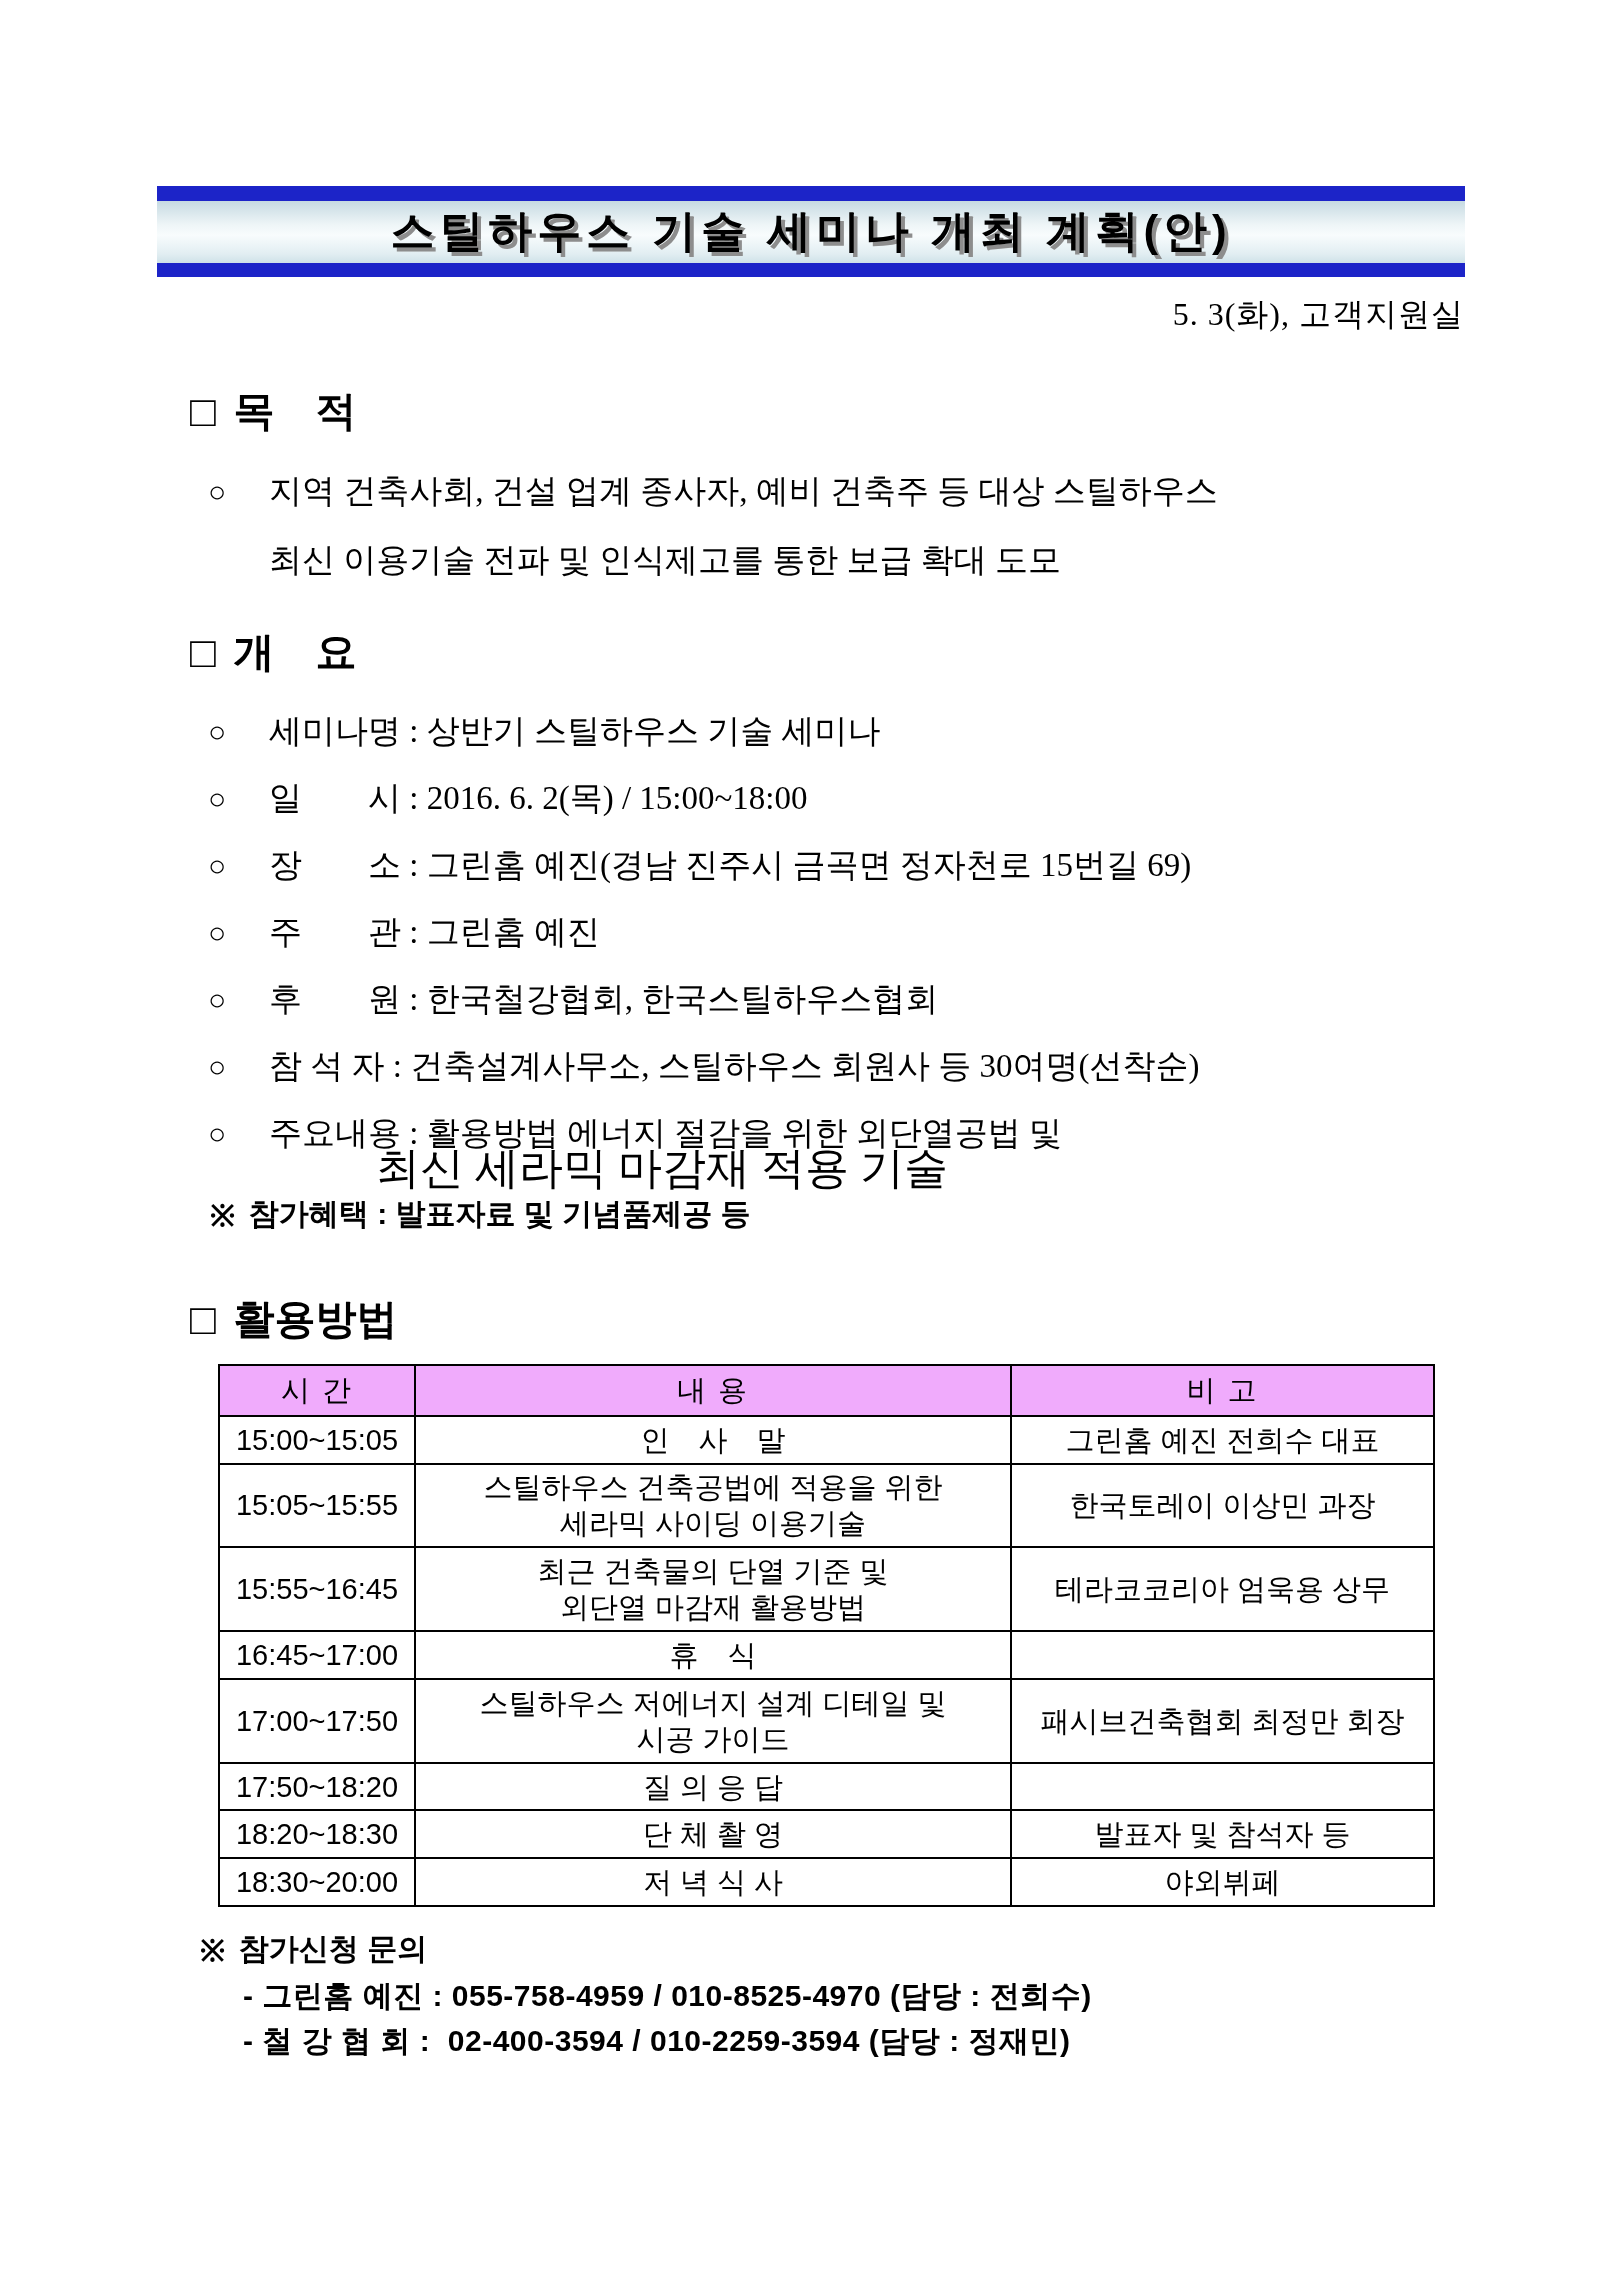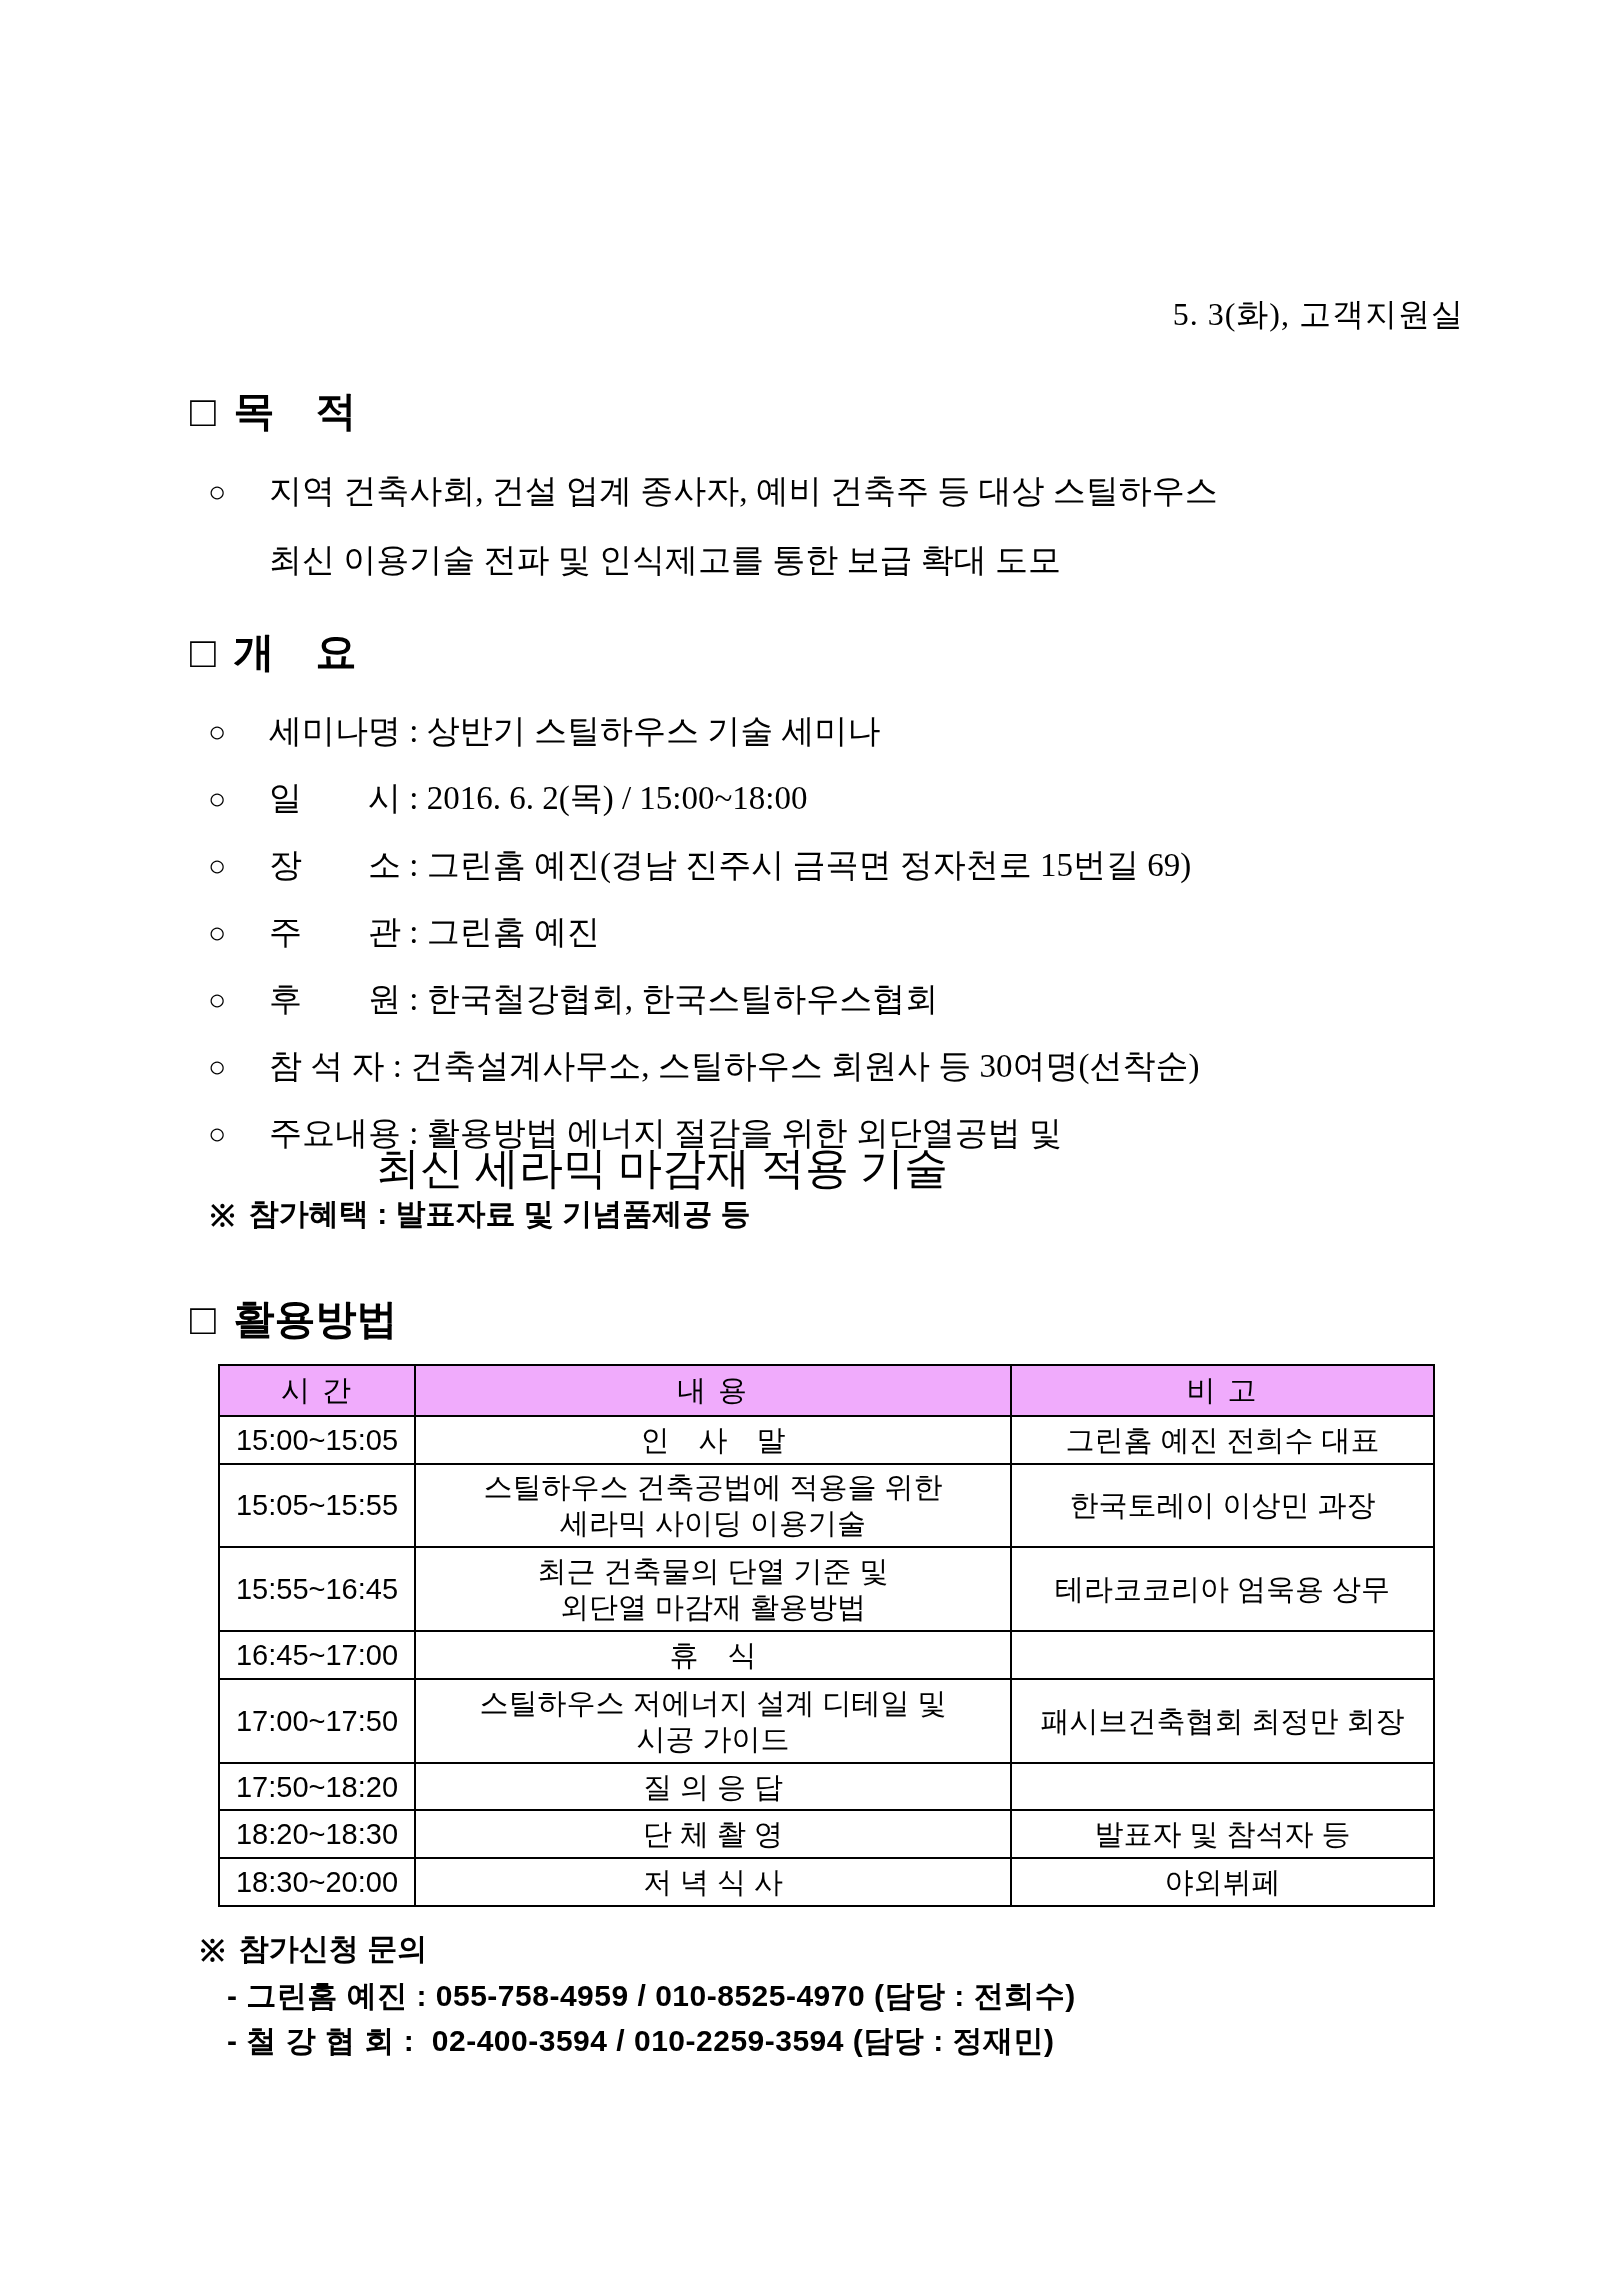--- a/index.html
+++ b/index.html
@@ -81,32 +81,39 @@
   .content-cell { white-space:pre-wrap; }
   .note-cell, .time-cell { white-space:pre;margin-left:10px; }
 
   
   #footer-heading {
     position:absolute; left:200px; top:1929px; display:flex; gap:13.7px;
     font-family:"Liberation Sans", sans-serif; font-weight:700; font-size:30px;
     white-space:pre;
   }
   .contact-line {
-    position:absolute; left:227px;
+    position:absolute; left:243px;
     font-family:"Liberation Sans", sans-serif; font-weight:700; font-size:30px;
     white-space:pre; letter-spacing:0.5px;
   }
   #contact-0 { top:1976px; }
   #contact-1 { top:2021px; }
 </style>
 </head>
 <body>
 
 <div class="page">
 
+  <div class="banner">
+    <div class="bar"></div>
+    <div class="banner-body">
+      <span class="banner-title">스틸하우스 기술 세미나 개최 계획(안)</span>
+    </div>
+    <div class="bar"></div>
+  </div>
 
   <div class="date-line">5. 3(화), 고객지원실</div>
 
   <div class="section-heading" id="purpose-heading">
     <span class="sq">□</span>
     <span>목　적</span>
   </div>
   <div class="bullet-item" id="purpose-item">
     <span class="bullet">○</span>
     <div class="purpose-text">지역 건축사회, 건설 업계 종사자, 예비 건축주 등 대상 스틸하우스

